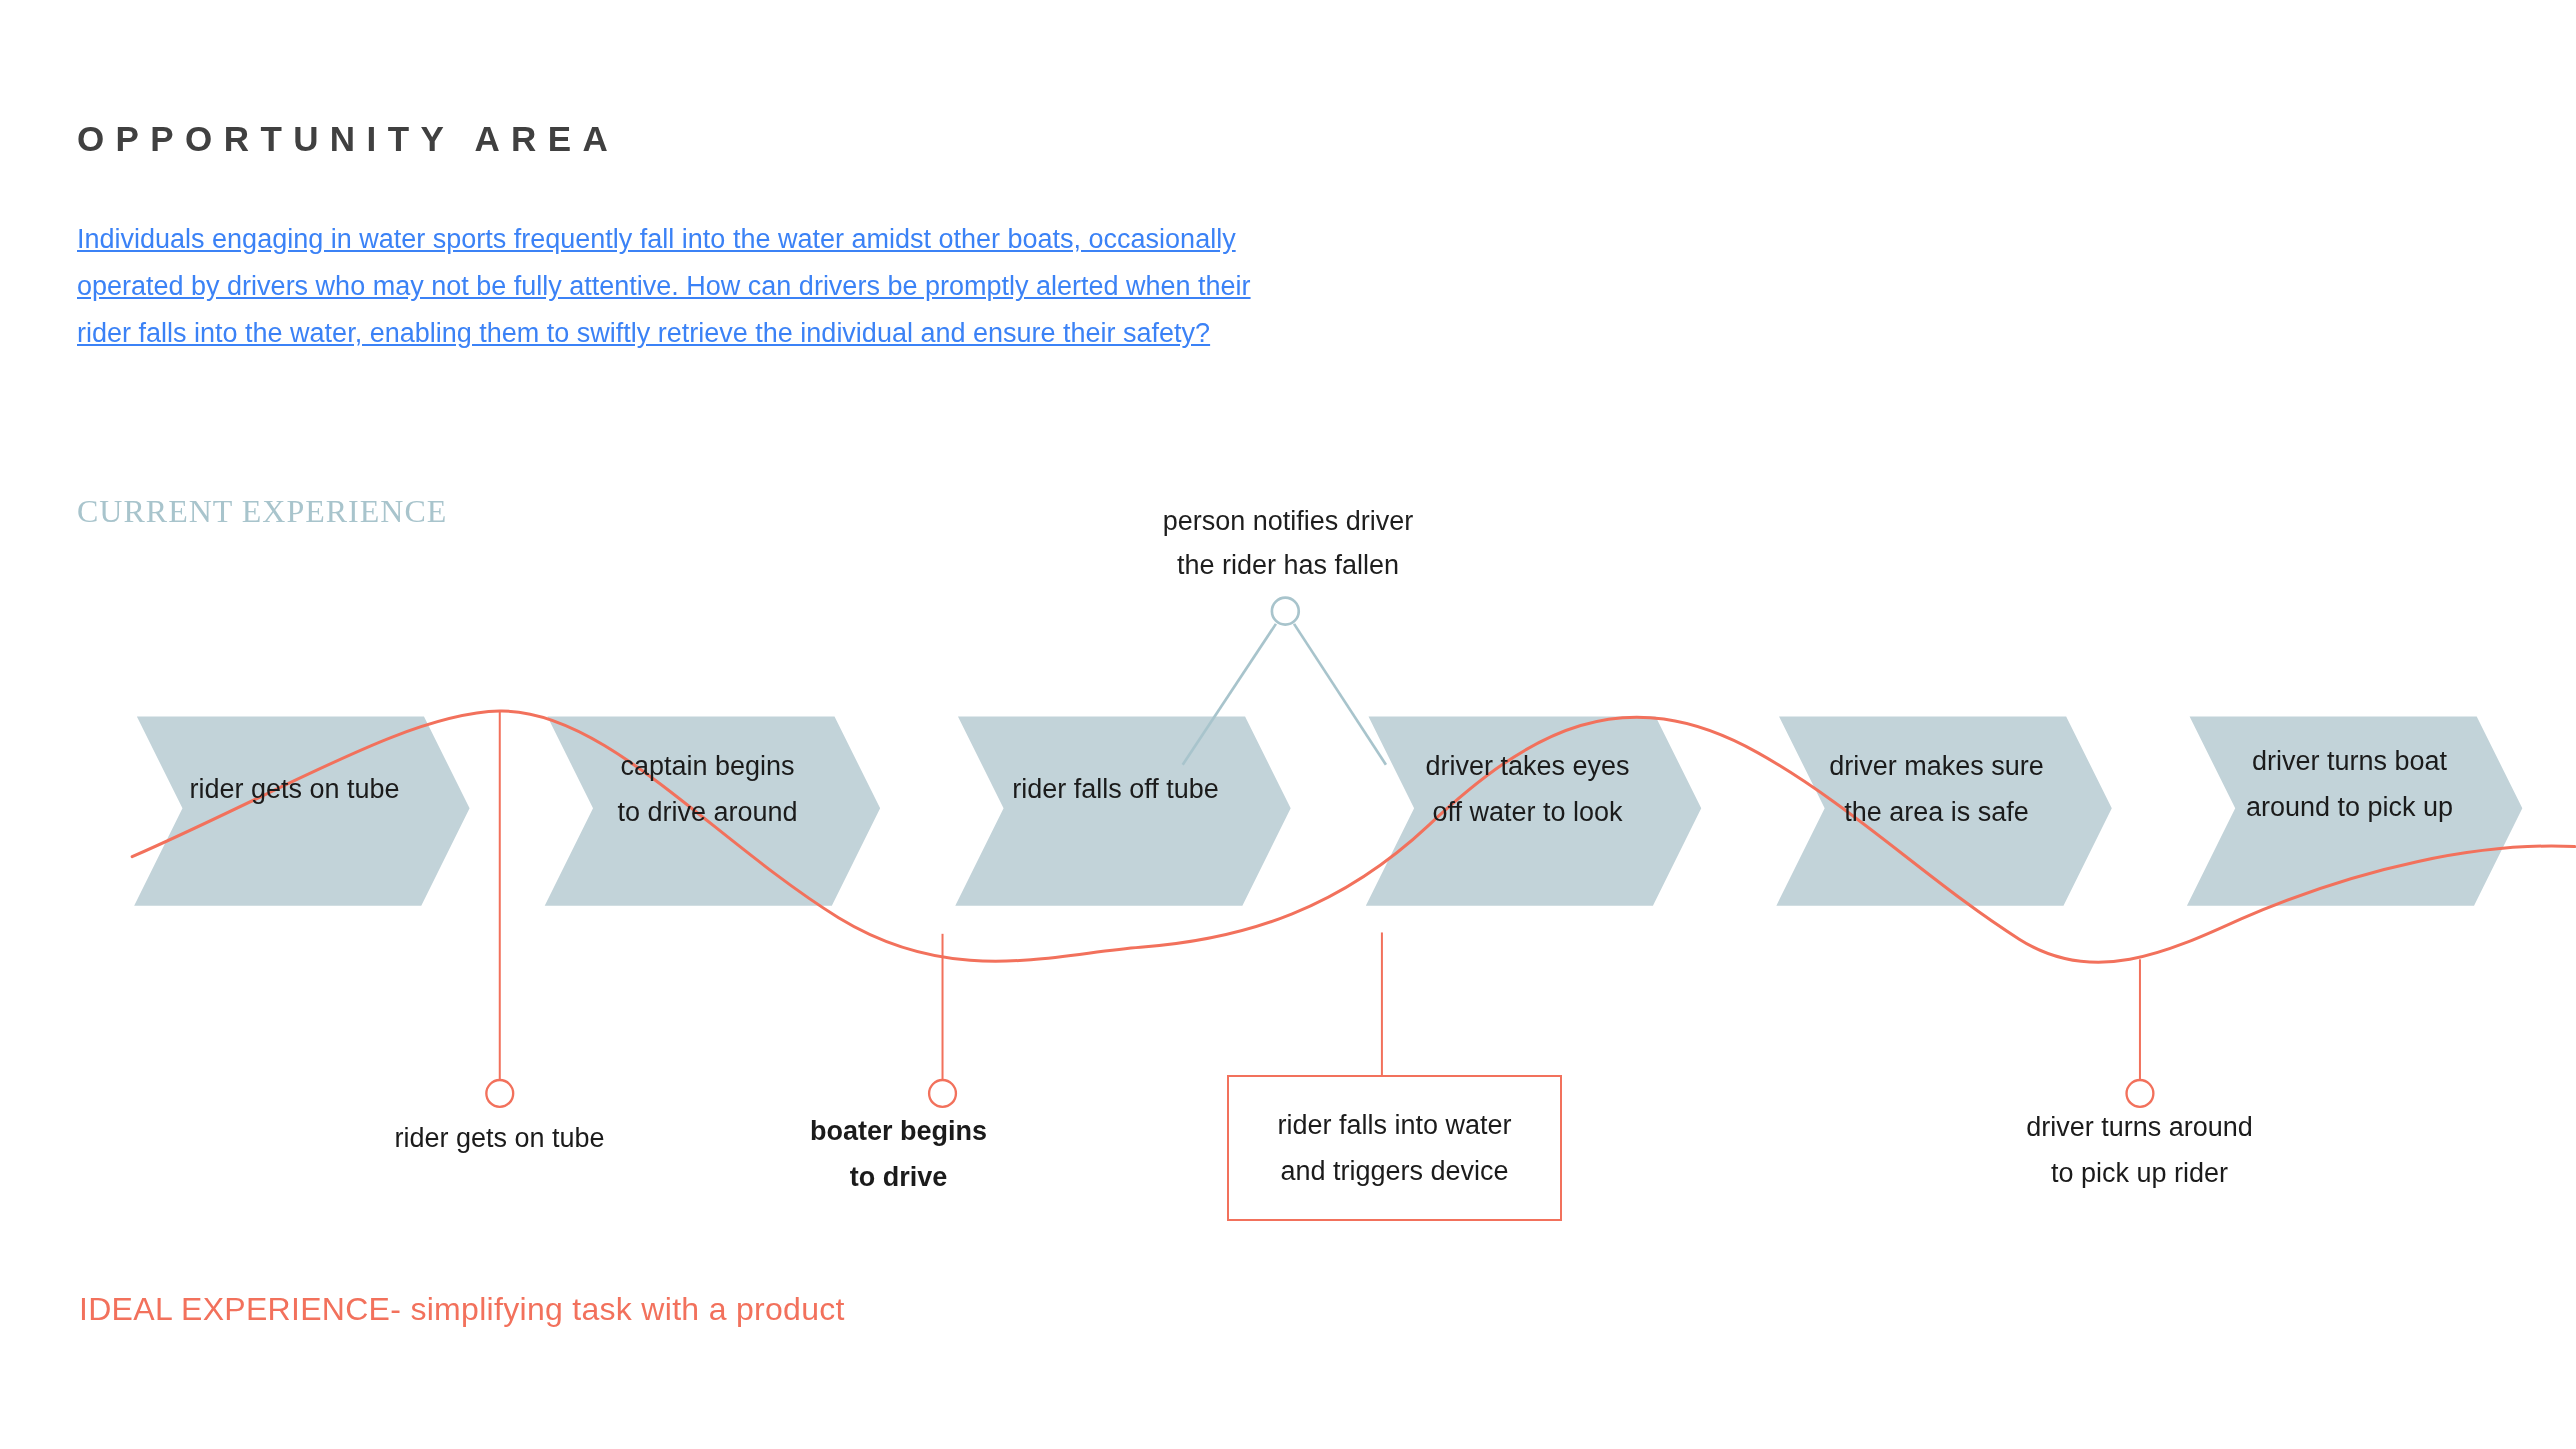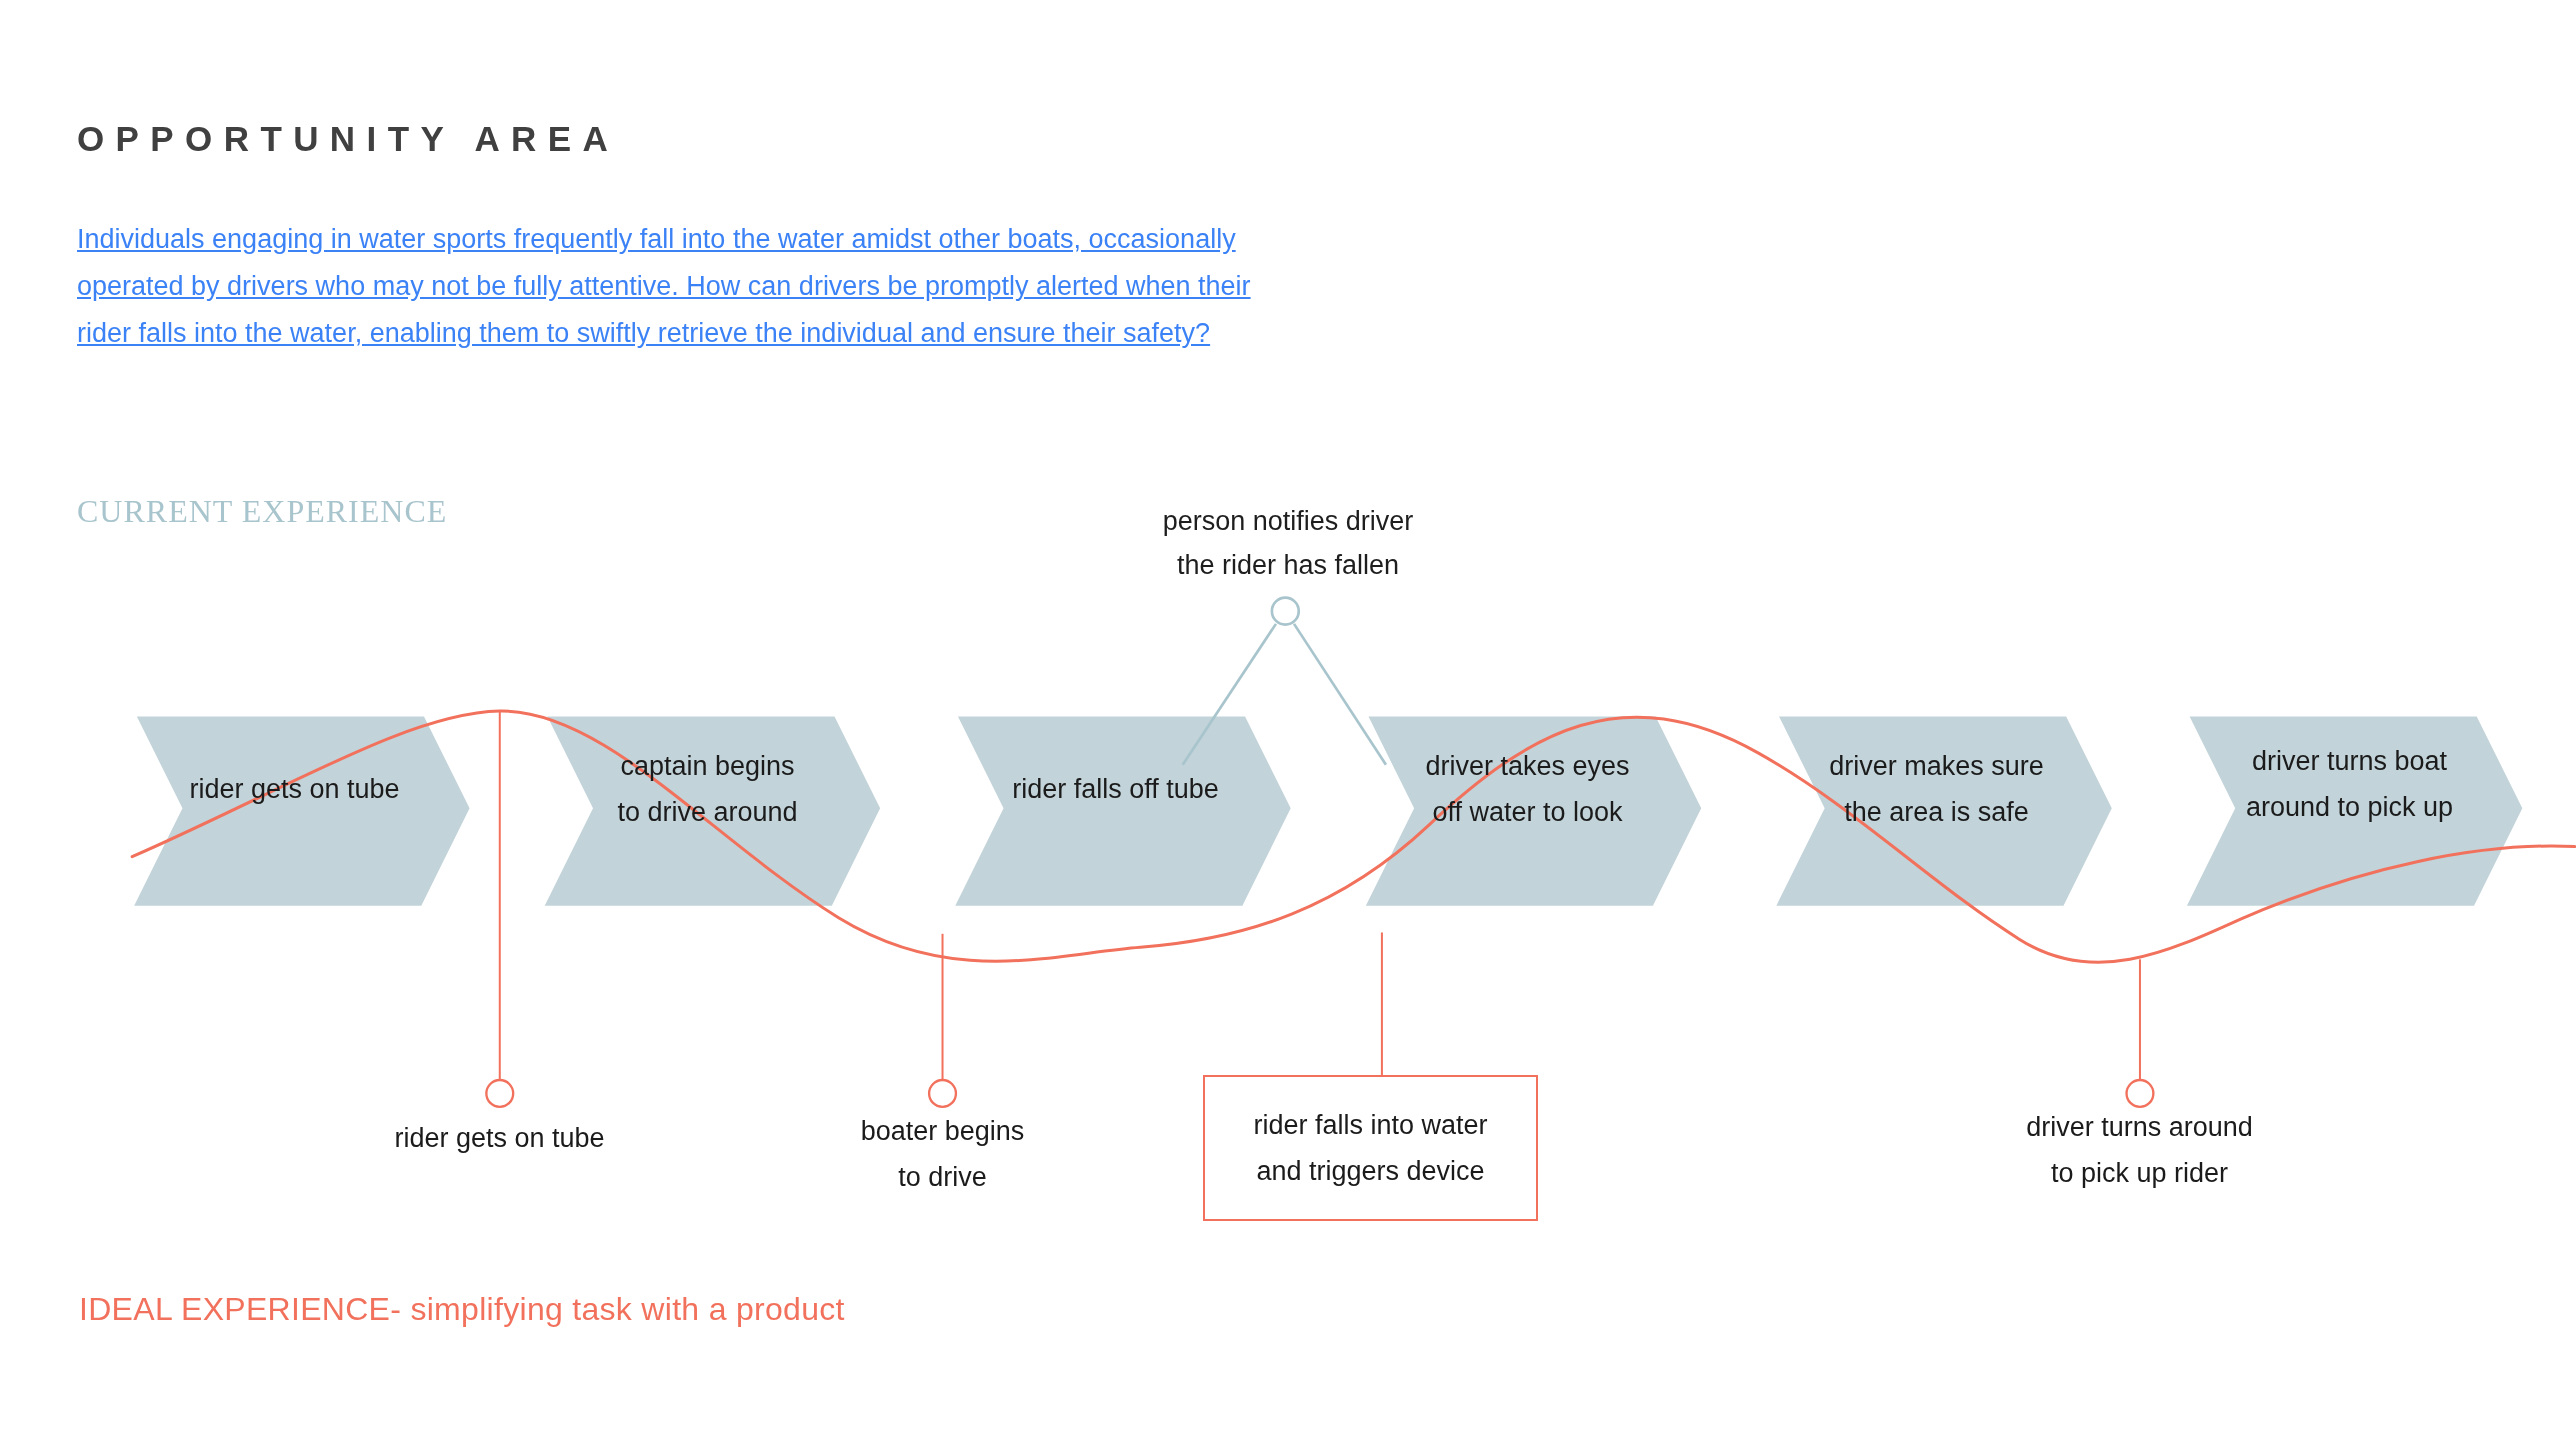--- a/index.html
+++ b/index.html
@@ -45,21 +45,21 @@
   }
   .chev-label span{display:block;}
 
   
   .bot-note{
     position:absolute;text-align:center;font-size:27px;line-height:46px;color:#1b1b1b;
   }
   .bot-note span{display:block;white-space:nowrap;}
   .bot-note.boxed{
     border:2px solid #f2715c;box-sizing:border-box;
-    display:flex;flex-direction:column;justify-content:center;align-items:center;
+    display:flex;flex-direction:column;justify-content:center;align-items:center;margin-left:24px;
   }
 </style>
 </head>
 <body>
 
 <div id="stage">
 
   <div class="page-title">OPPORTUNITY AREA</div>
 
   <div class="intro">
@@ -142,21 +142,21 @@
 
   <div class="chev-label" style="left:2192px;top:738px;width:315px;">
     <span>driver turns boat</span>
     <span>around to pick up</span>
   </div>
 
   <div class="bot-note" style="left:342px;top:1115px;width:315px;">
     <span>rider gets on tube</span>
   </div>
 
-  <div class="bot-note" style="left:785px;top:1108px;width:315px;">
+  <div class="bot-note" style="left:741px;top:1108px;width:315px;font-weight:bold;">
     <span>boater begins</span>
     <span>to drive</span>
   </div>
 
   <div class="bot-note boxed" style="left:1203px;top:1075px;width:335px;height:146px;">
     <span>rider falls into water</span>
     <span>and triggers device</span>
   </div>
 
   <div class="bot-note" style="left:1982px;top:1104px;width:315px;">

